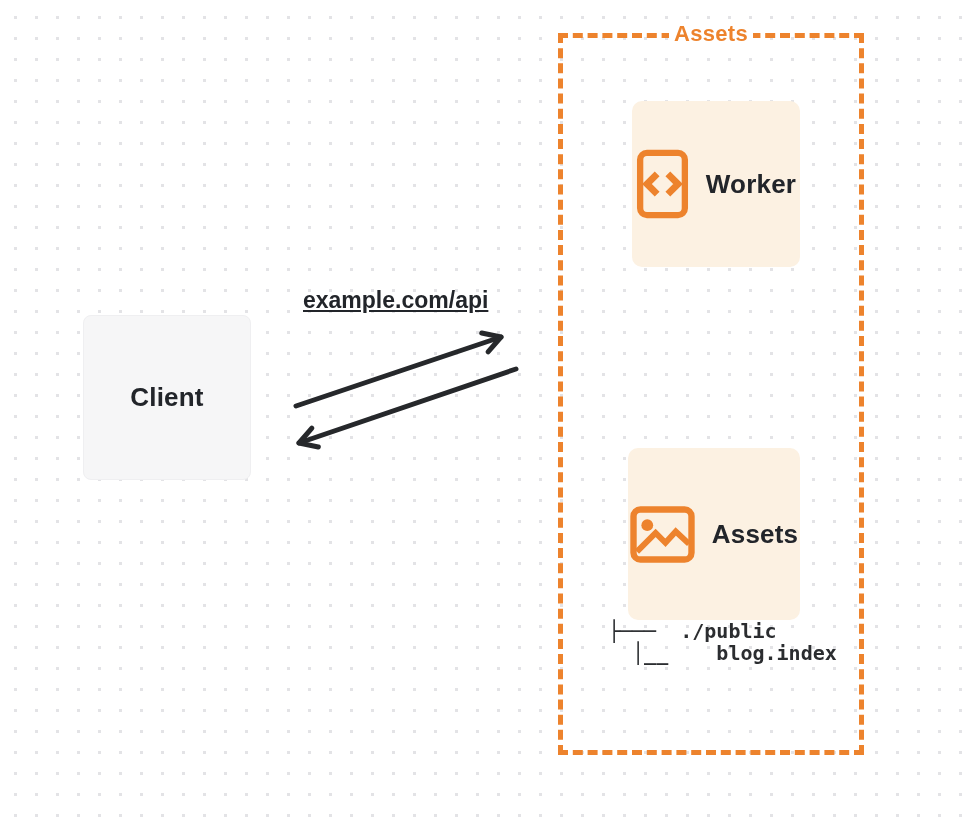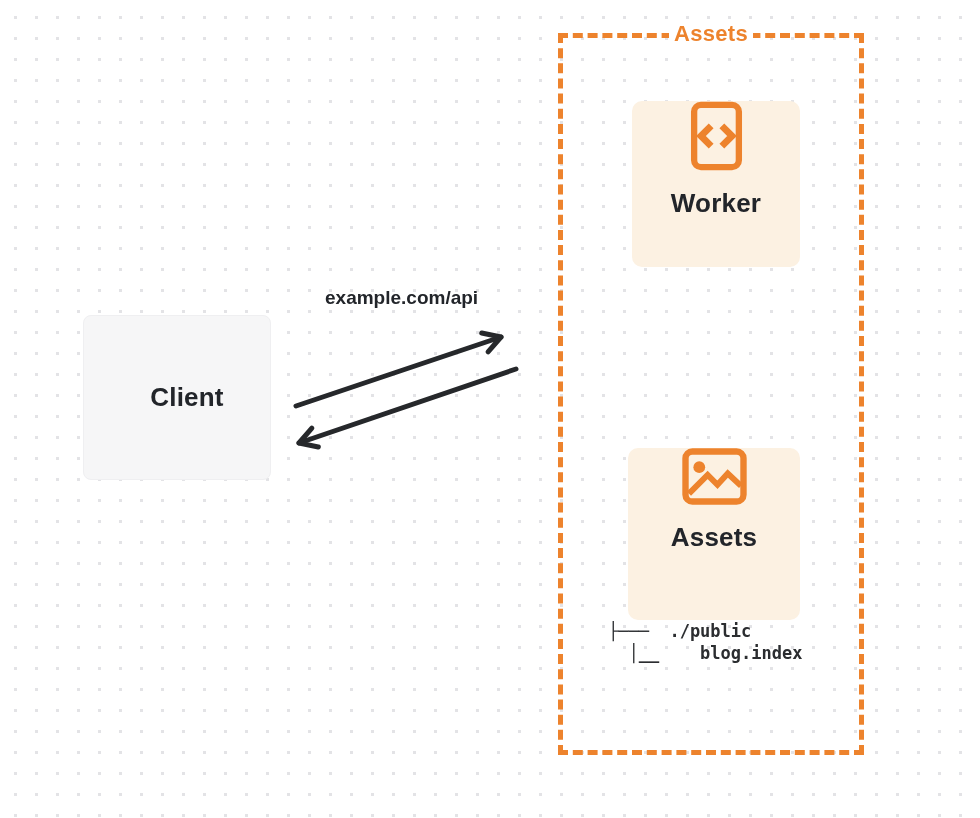--- a/index.html
+++ b/index.html
@@ -16,36 +16,37 @@
   }
 
   
   .client-box {
     position: absolute;
     left: 83px; top: 315px;
     width: 166px; height: 163px;
     background: var(--client-background, #f6f6f7);
     border: 1px solid #efeff1;
     border-radius: 8px;
-    display: flex; align-items: center; justify-content: center; padding-left: 20px;
+    display: flex; align-items: center; justify-content: center;
   }
   .node-label {
     font-size: 26px;
     font-weight: 700;
     color: var(--text-dark, #22252a);
     letter-spacing: 0.2px;
   }
 
   
   .api-label {
     position: absolute;
-    left: 325px; top: 287px;
-    font-size: 19px;
+    left: 303px; top: 287px;
+    font-size: 23px;
     font-weight: 700;
     color: var(--text-dark, #22252a);
+    text-decoration: underline;
   }
 
   
   .arrows {
     position: absolute; left: 0; top: 0;
     width: 980px; height: 818px;
     pointer-events: none;
   }
 
   
@@ -69,34 +70,35 @@
     white-space: nowrap;
   }
 
   
   .card {
     position: absolute;
     box-sizing: border-box;
     background: var(--card-background, #fcf1e2);
     border-radius: 10px;
     display: flex;
-    flex-direction: column;
+    flex-direction: row;
     align-items: center;
+    justify-content: center;
     gap: 17px;
   }
   .card-worker { left: 69px; top: 63px; width: 168px; height: 166px; }
   .card-assets { left: 65px; top: 410px; width: 172px; height: 172px; }
   .card .icon { color: var(--accent-orange, #ed832d); line-height: 0; }
 
   
   .file-tree {
     position: absolute;
     left: 45px; top: 583px;
     font-family: "DejaVu Sans Mono", monospace;
-    font-size: 17px;
+    font-size: 20px;
     font-weight: 700;
     line-height: 21.5px;
     color: #2b2d30;
   }
   .file-tree .tree-line { white-space: pre; }
 </style>
 </head>
 <body>
 
 <div class="canvas" style="--accent-orange: #ed832d; --card-background: #fcf1e2; --client-background: #f6f6f7; --arrow: #26282b; --text-dark: #22252a; --dot-grid: #e3e3e6;">

